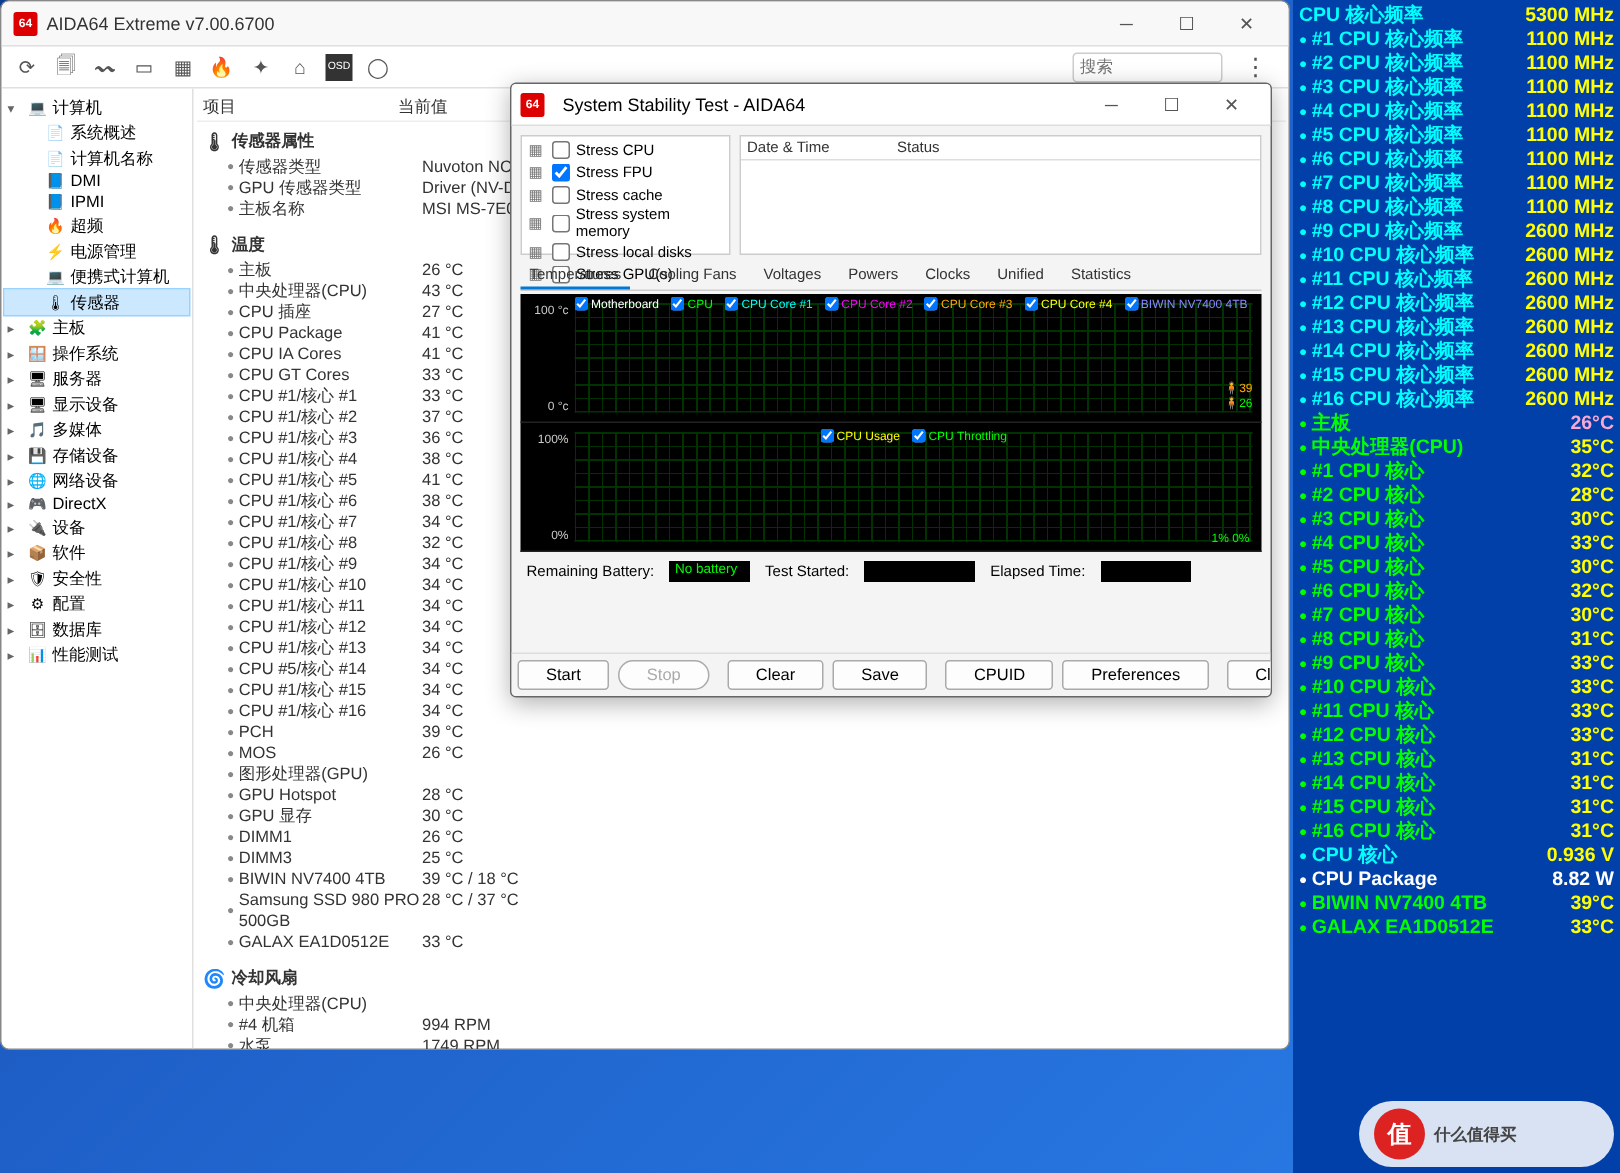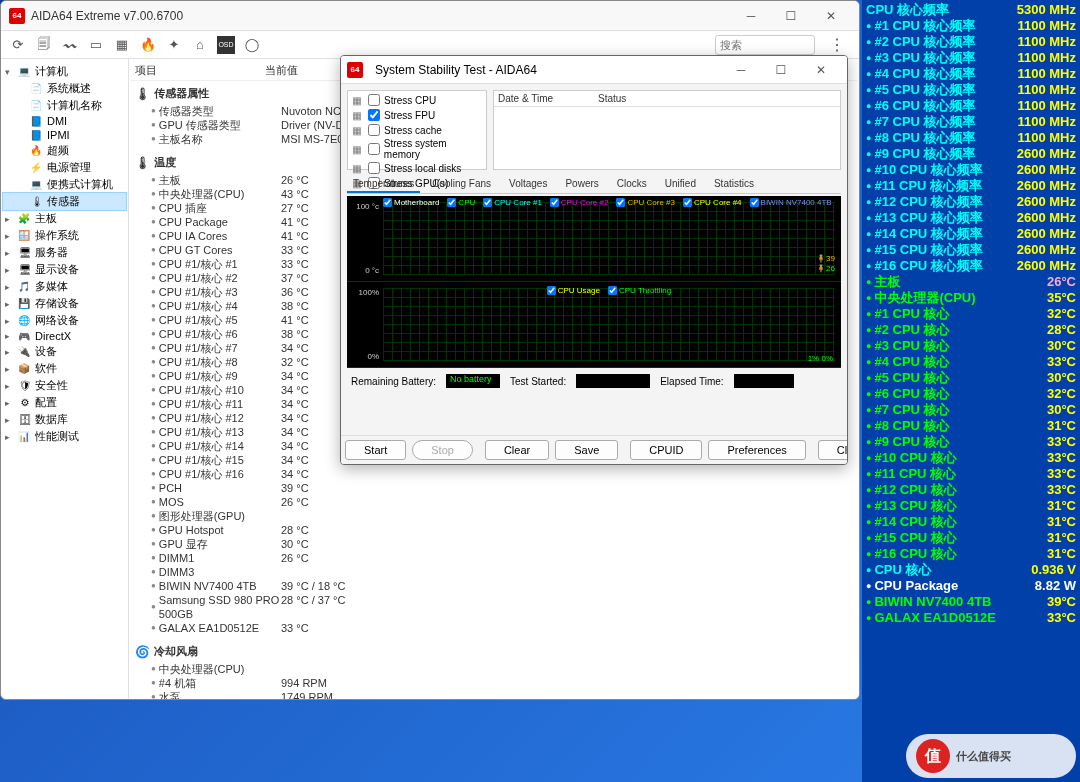--- a/index.html
+++ b/index.html
@@ -382,21 +382,21 @@
           <div class="row">
             <div class="f">
               <span class="bullet">●</span>
               <span>CPU #1/核心 #13</span>
             </div>
             <div class="v">34 °C</div>
           </div>
           <div class="row">
             <div class="f">
               <span class="bullet">●</span>
-              <span>CPU #1/核心 #14</span>
+              <span>CPU #5/核心 #14</span>
             </div>
             <div class="v">34 °C</div>
           </div>
           <div class="row">
             <div class="f">
               <span class="bullet">●</span>
               <span>CPU #1/核心 #15</span>
             </div>
             <div class="v">34 °C</div>
           </div>
@@ -446,20 +446,21 @@
               <span class="bullet">●</span>
               <span>DIMM1</span>
             </div>
             <div class="v">26 °C</div>
           </div>
           <div class="row">
             <div class="f">
               <span class="bullet">●</span>
               <span>DIMM3</span>
             </div>
+            <div class="v">25 °C</div>
           </div>
           <div class="row">
             <div class="f">
               <span class="bullet">●</span>
               <span>BIWIN NV7400 4TB</span>
             </div>
             <div class="v">39 °C / 18 °C</div>
           </div>
           <div class="row">
             <div class="f">

